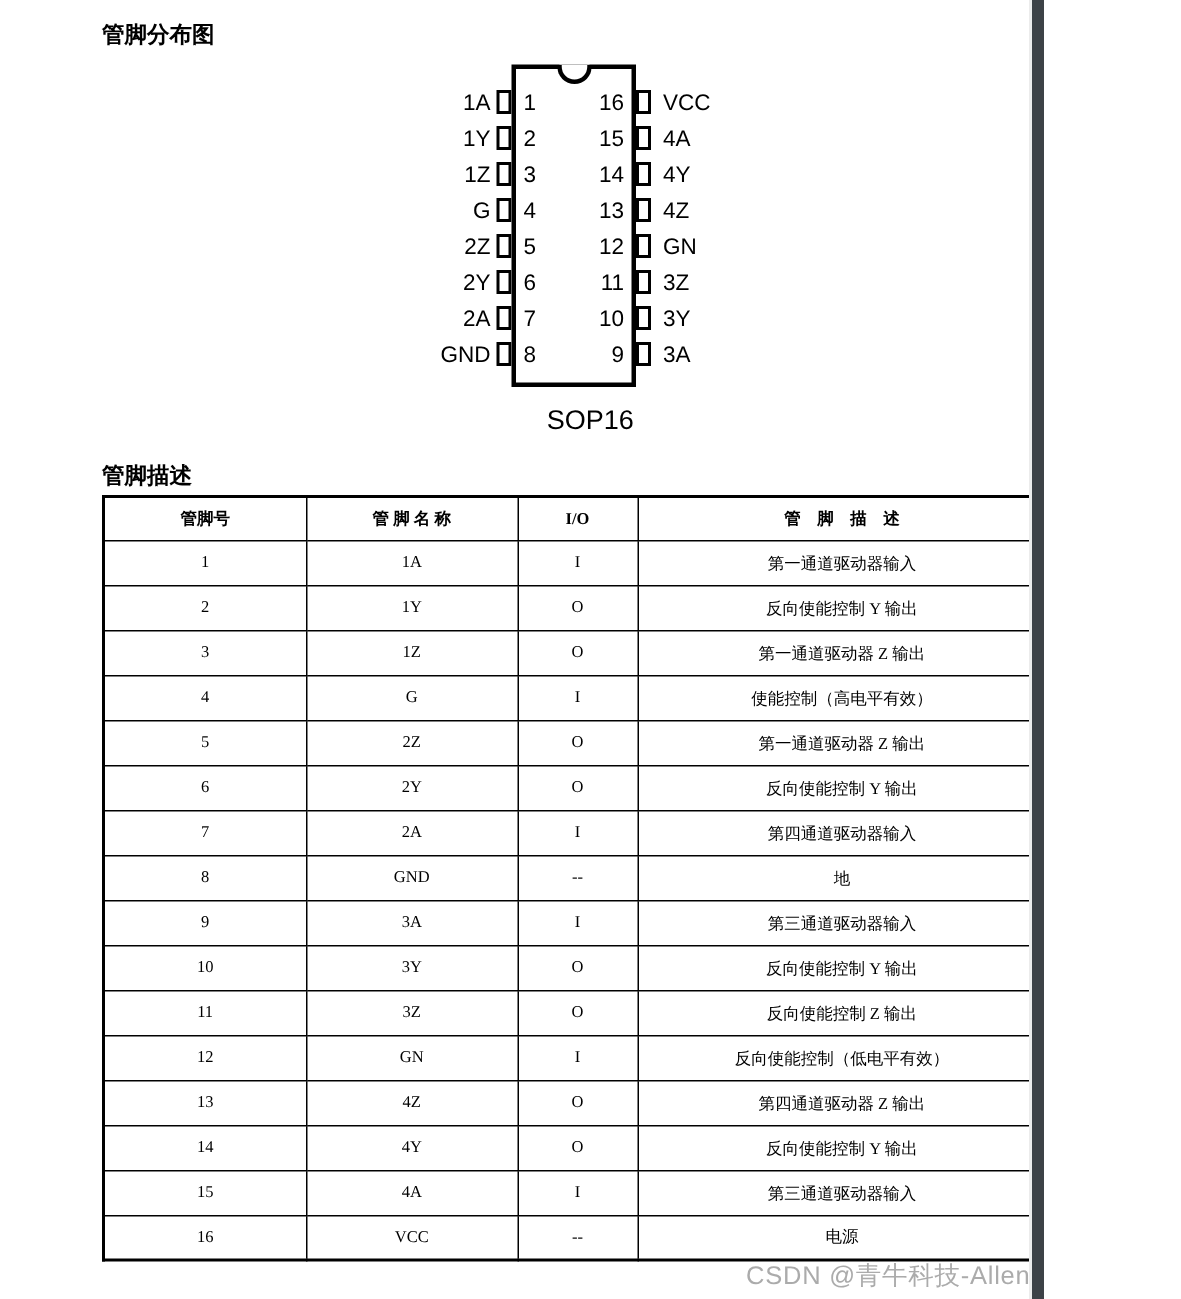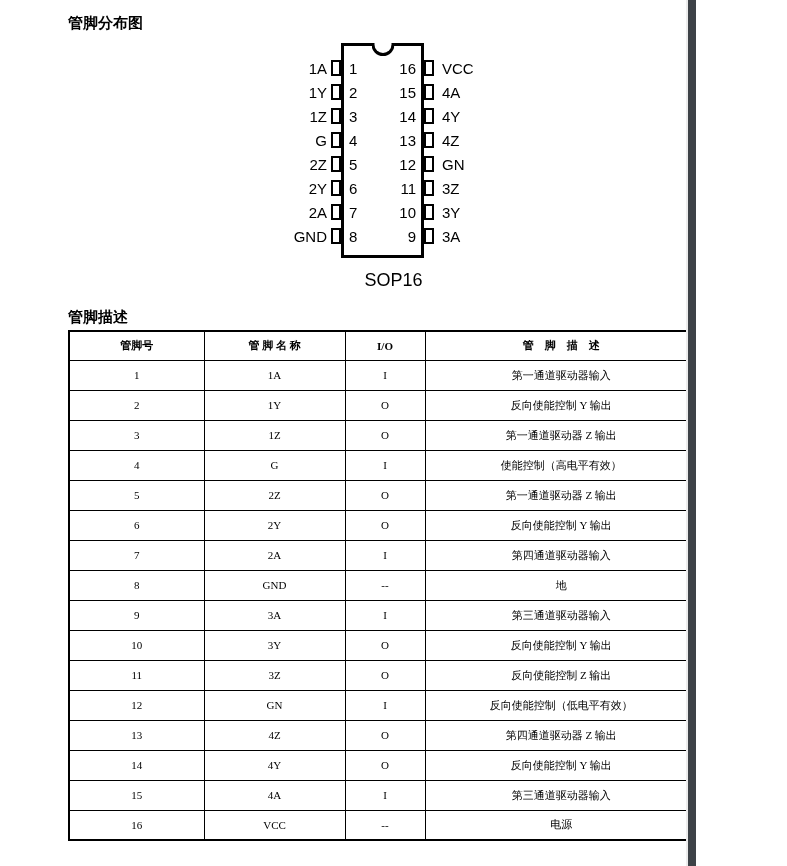--- a/index.html
+++ b/index.html
@@ -275,16 +275,17 @@
       </tr>
       <tr>
         <td>16</td>
         <td>VCC</td>
         <td>--</td>
         <td>电源</td>
       </tr>
     </tbody>
   </table>
 
+  <div class="watermark">CSDN @青牛科技-Allen</div>
 
   <div class="scrollbar"></div>
 
 </div>
 
 </body></html>

